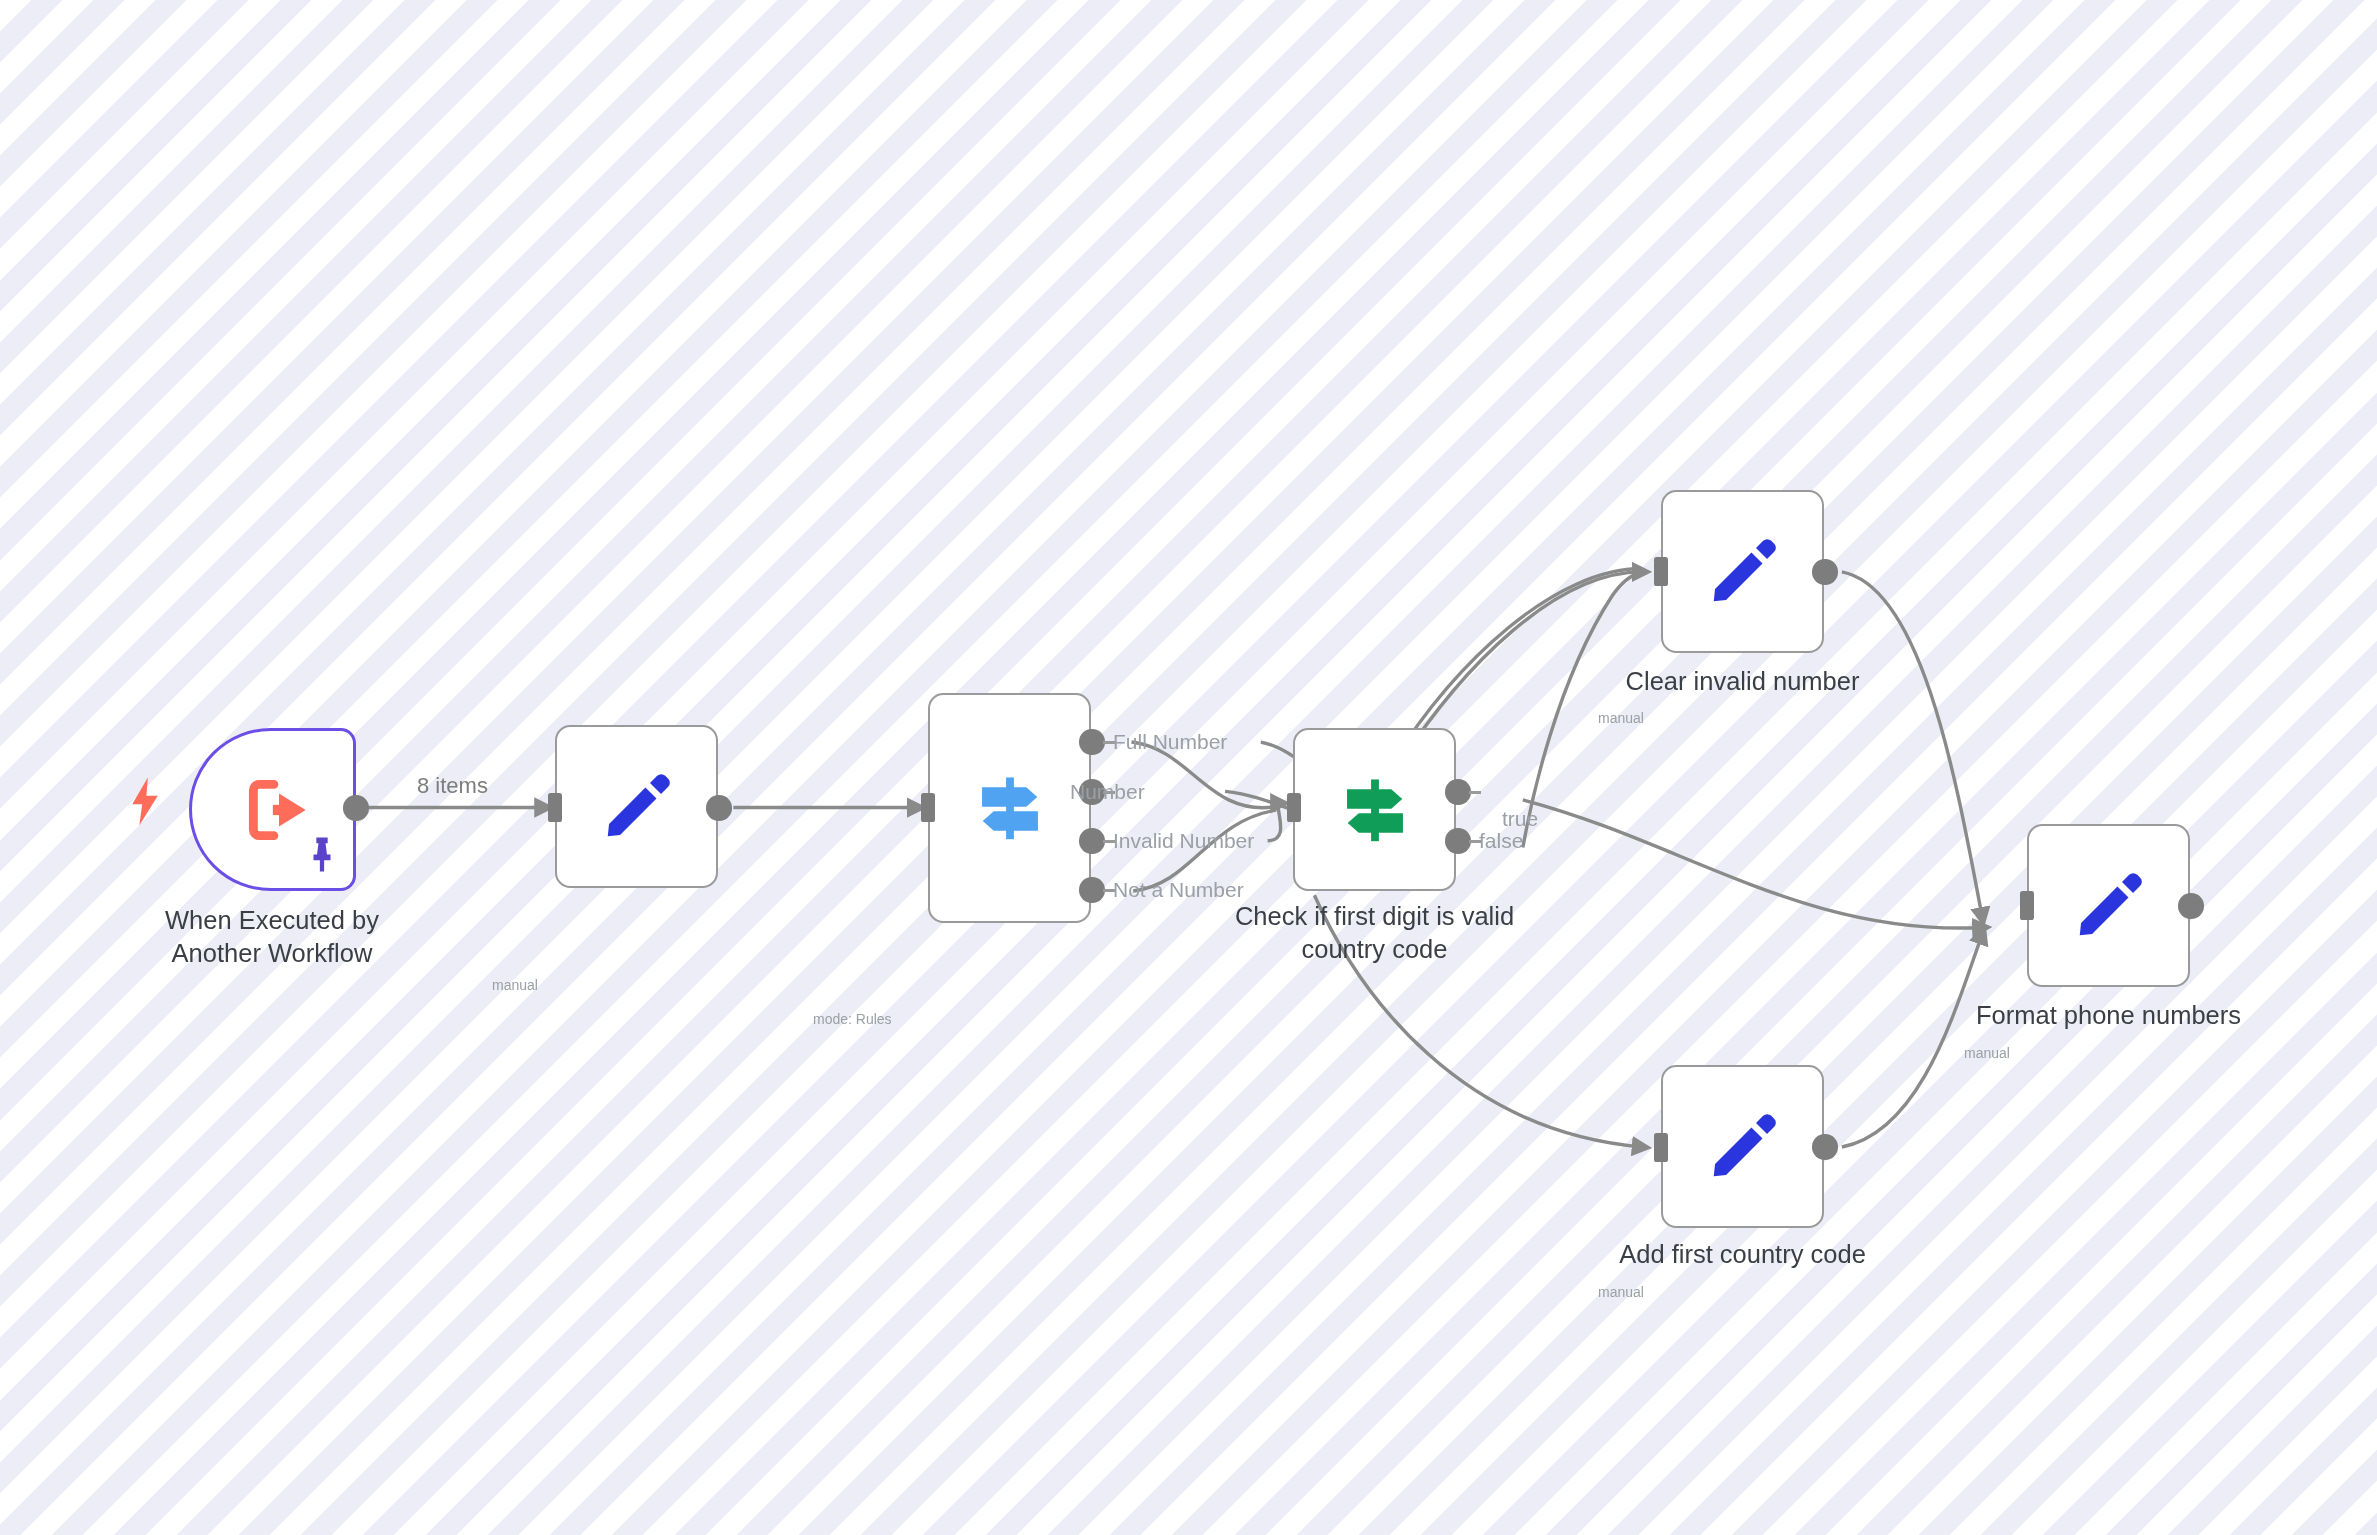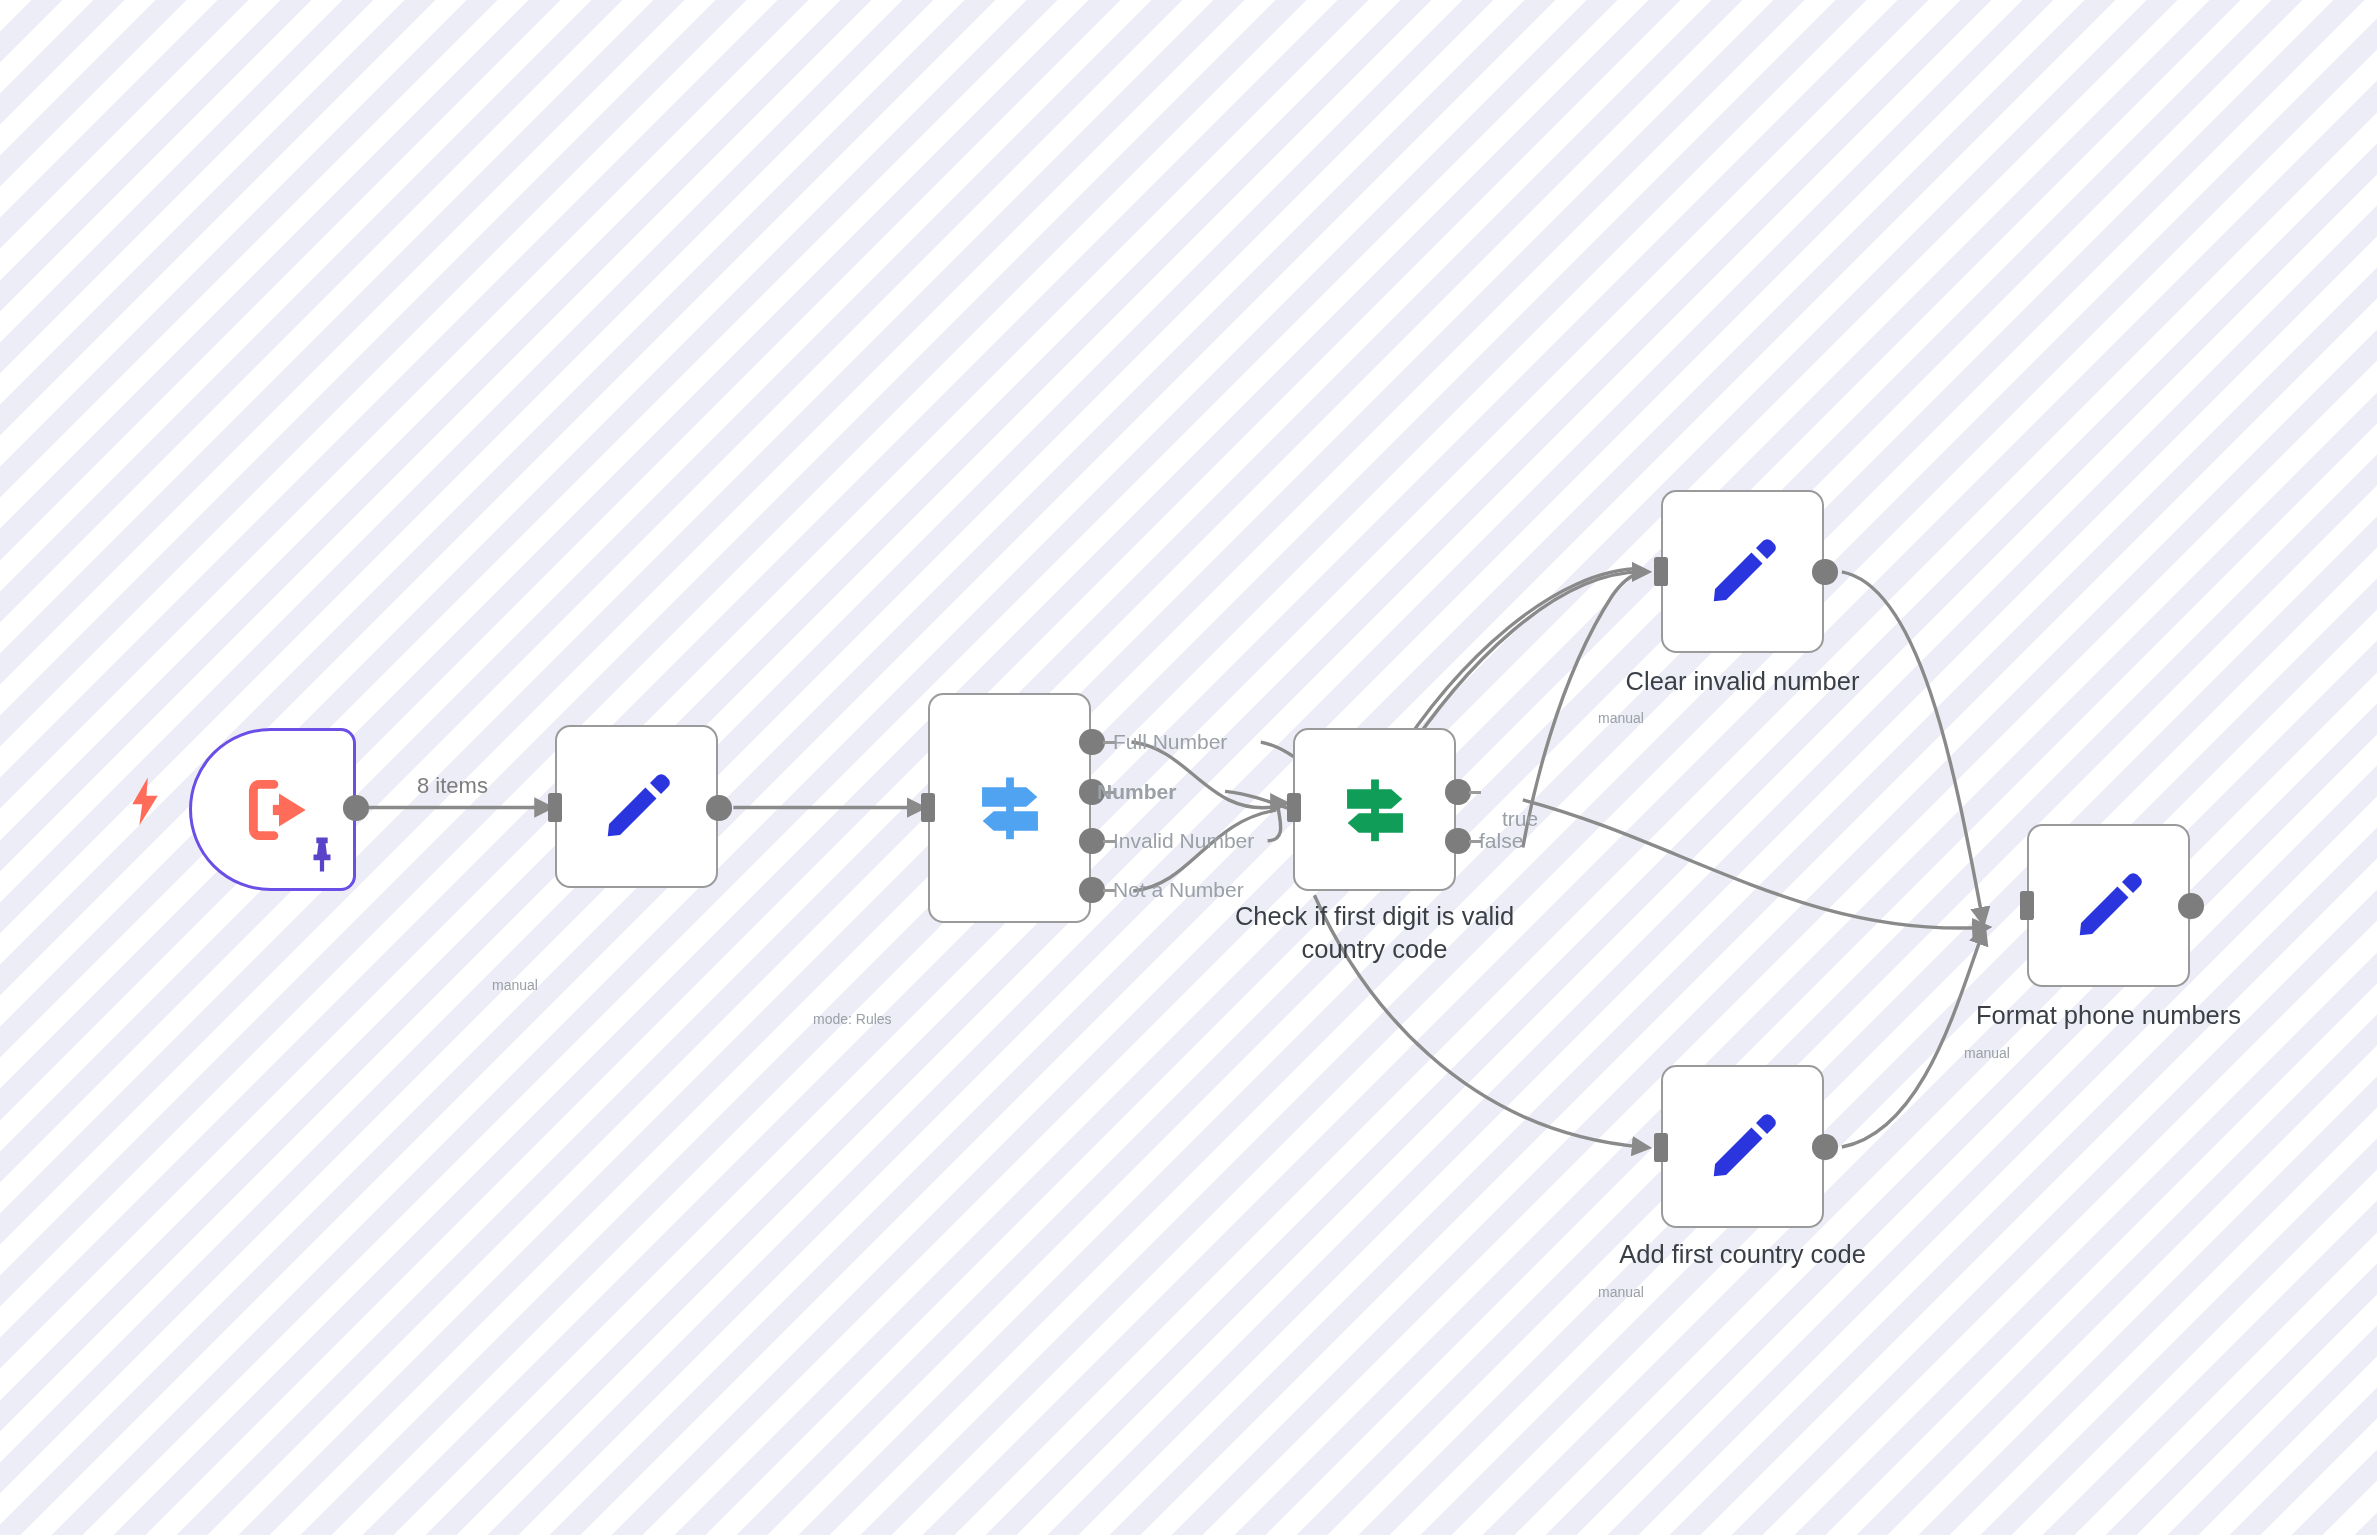--- a/index.html
+++ b/index.html
@@ -157,20 +157,22 @@
       <rect x="10.2" y="10.5" width="5" height="3" fill="#ff6d5a"></rect>
     </svg>
   </div>
   <svg class="bolt-icon" style="left:128px; top:776px;" width="34" height="51" viewBox="0 0 24 34">
     <path d="M14 0 L3 19 H10 L8 34 L21 13 H13 Z" fill="#ff6d5a"></path>
   </svg>
   <svg class="pin-icon" style="left:305px; top:836px;" width="34" height="37" viewBox="0 0 24 26">
     <path d="M8 1 H16 V5 H14.5 L15.5 13 H18 V17 H13.5 V25 H10.5 V17 H6 V13 H8.5 L9.5 5 H8 Z" fill="#5b43c9"></path>
   </svg>
   <div class="port-out" style="left:343px; top:795px;"></div>
+  <div class="node-label" style="left:85px; top:904px; width:374px;">When Executed by
+Another Workflow</div>
 
   <div class="edge-label" style="left:417px; top:773px;">8 items</div>
 
   <div class="node" style="left:555px; top:725px; width:163px; height:163px;">
     <svg class="node-icon" width="78" height="78" viewBox="0 0 24 24">
       <path d="M3.4 17.2 L14.6 6.0 L18.0 9.4 L6.8 20.6 L3.0 21.0 Z" fill="#2a35dd"></path>
       <path d="M16.0 4.6 L18.2 2.4 A1.8 1.8 0 0 1 20.7 2.4 L21.6 3.3 A1.8 1.8 0 0 1 21.6 5.8 L19.4 8.0 Z" fill="#2a35dd"></path>
     </svg>
   </div>
   <div class="port-in" style="left:548px; top:793px;"></div>
@@ -185,21 +187,21 @@
     </svg>
   </div>
   <div class="port-in" style="left:921px; top:793px;"></div>
 
   <div class="port-out" style="left:1079px; top:729px;"></div>
   <div class="port-stub" style="left:1103px; top:741px; width:12px;"></div>
   <div class="port-label" style="left:1113px; top:729px;">Full Number</div>
 
   <div class="port-out" style="left:1079px; top:779px;"></div>
   <div class="port-stub" style="left:1103px; top:791px; width:12px;"></div>
-  <div class="port-label" style="left:1097px; top:779px;font-weight:bold;">Number</div>
+  <div class="port-label" style="left:1070px; top:779px;">Number</div>
 
   <div class="port-out" style="left:1079px; top:828px;"></div>
   <div class="port-stub" style="left:1103px; top:840px; width:12px;"></div>
   <div class="port-label" style="left:1113px; top:828px;">Invalid Number</div>
 
   <div class="port-out" style="left:1079px; top:877px;"></div>
   <div class="port-stub" style="left:1103px; top:889px; width:12px;"></div>
   <div class="port-label" style="left:1113px; top:877px;">Not a Number</div>
 
   <div class="node-sub" style="left:813px; top:1006px; width:391px;">mode: Rules</div>

